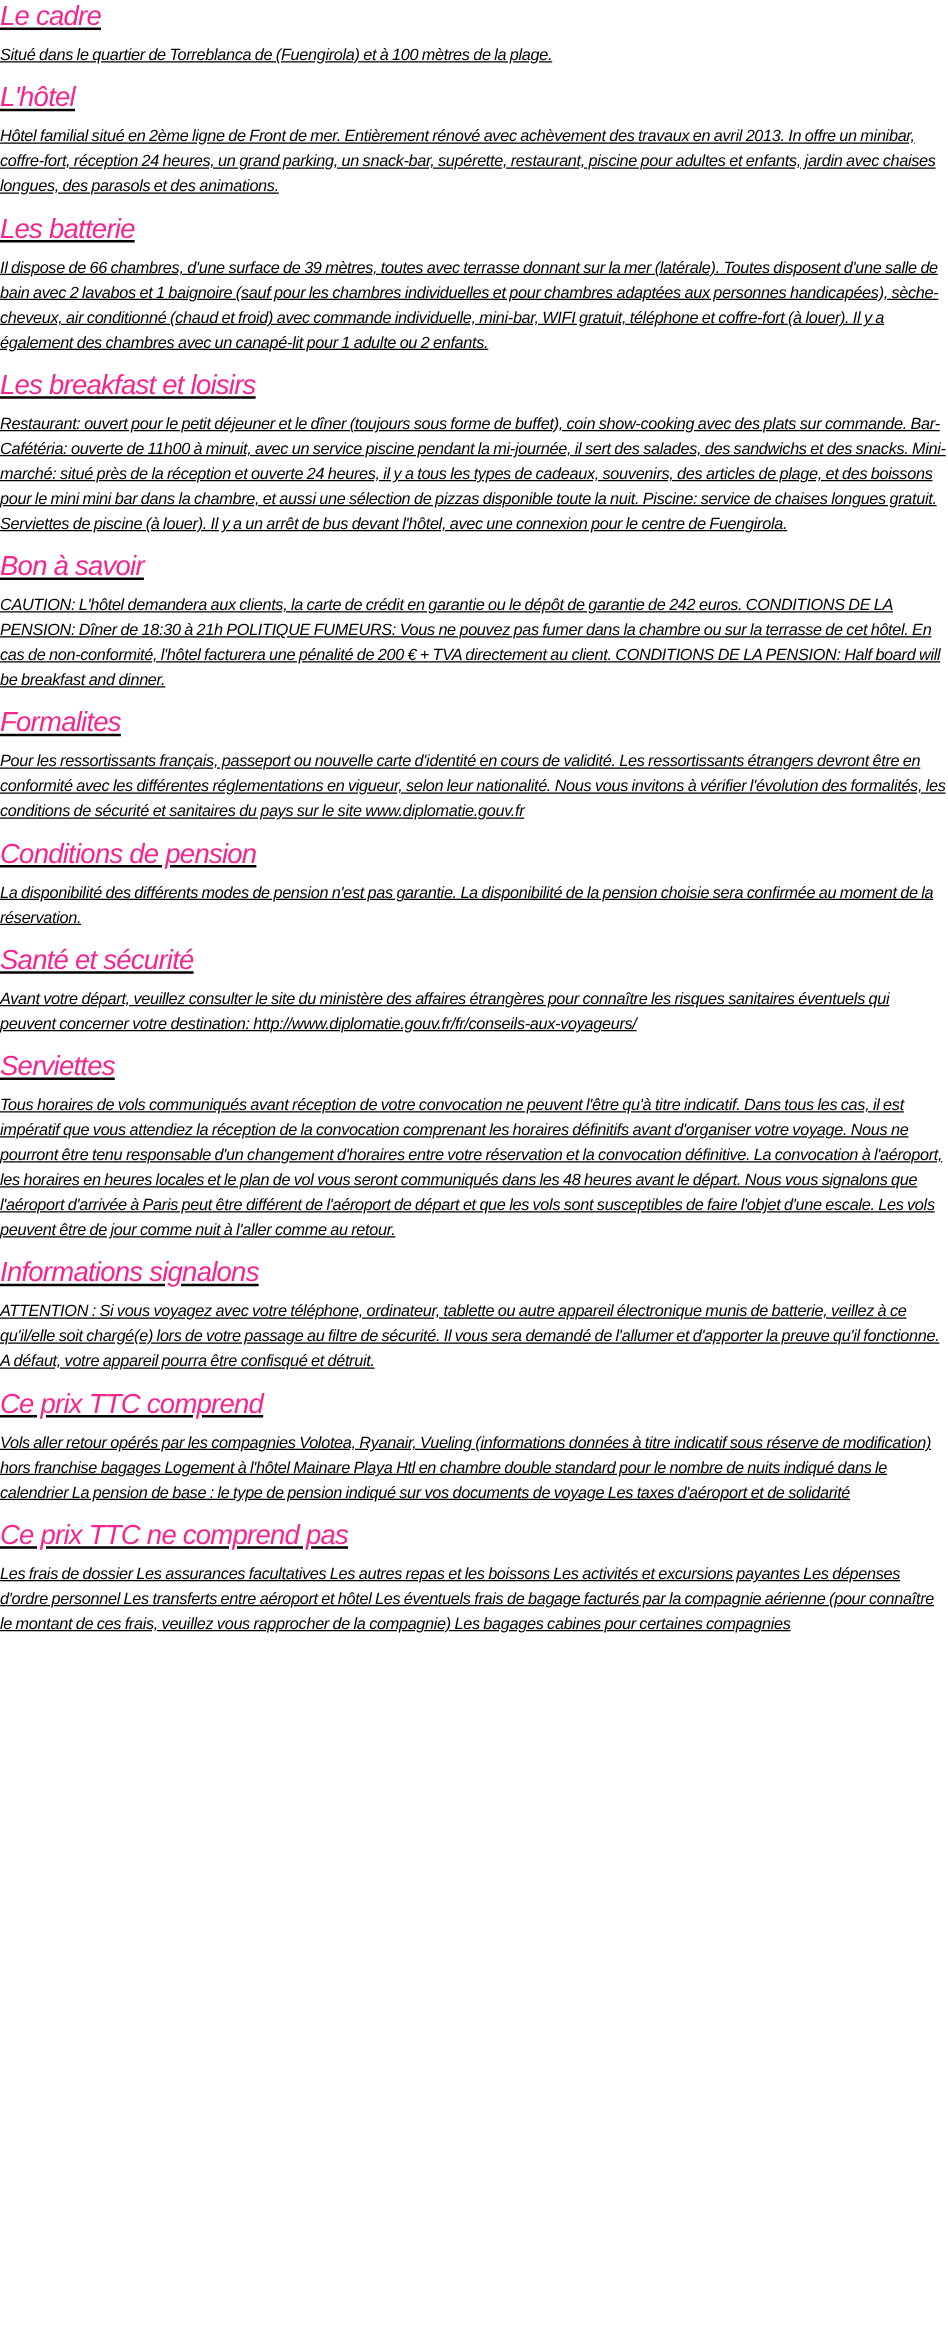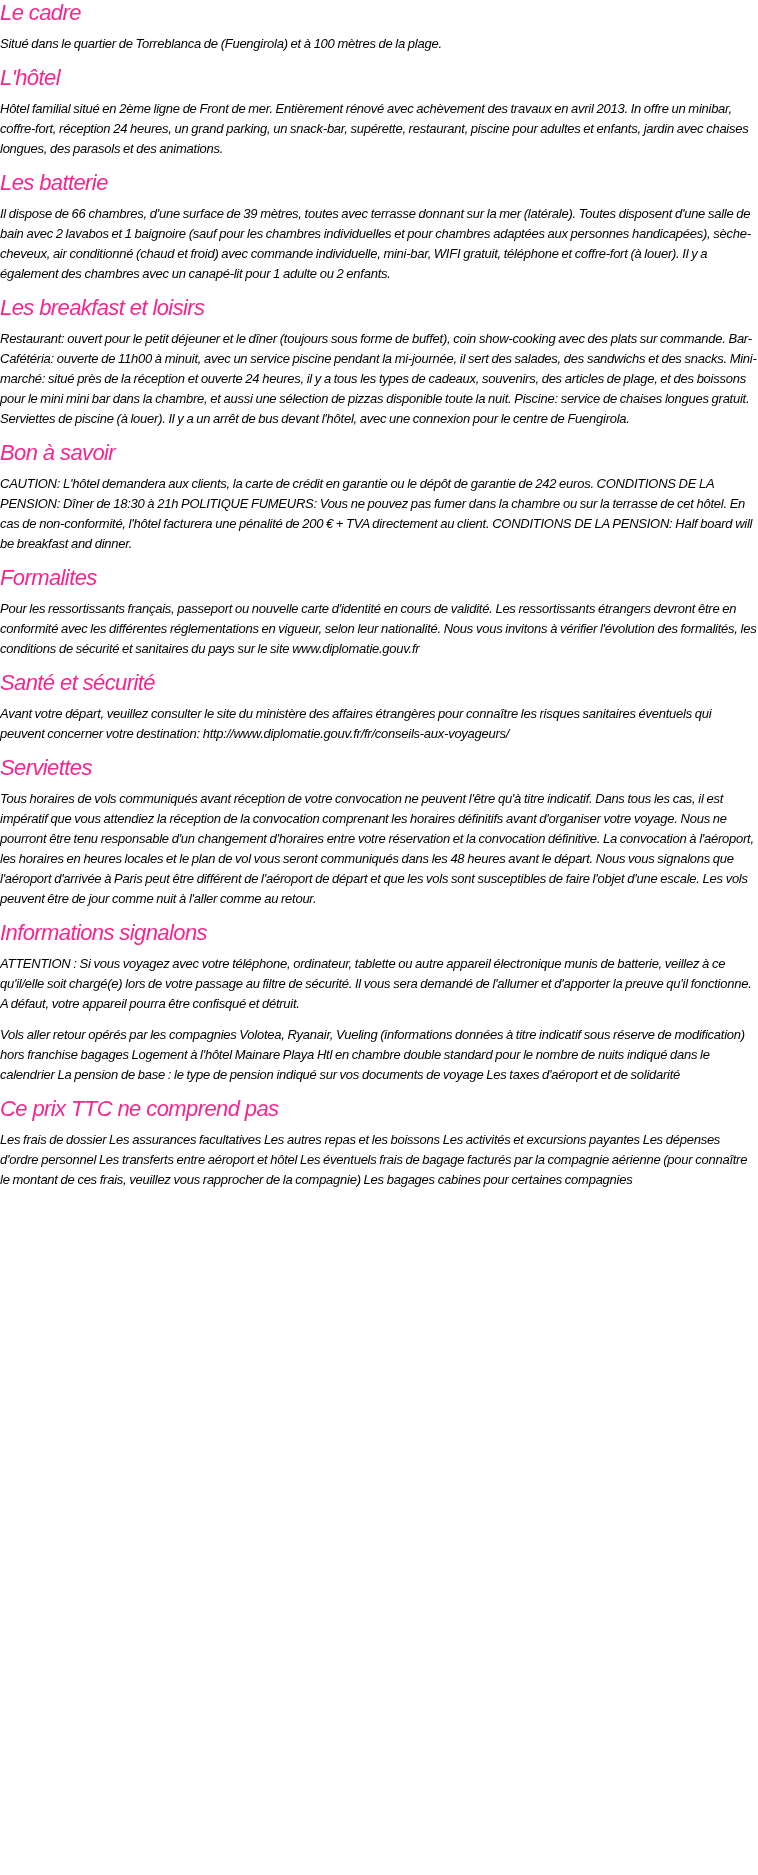--- a/index.html
+++ b/index.html
@@ -10,20 +10,21 @@
   body {
     width: 758px;
     height: 1875px;
     overflow: hidden;
     font-family: "Liberation Sans", "DejaVu Sans", sans-serif;
   }
   .content {
     padding: 0 0 0 0;
     width: 758px;
     box-sizing: border-box;
+    text-decoration: underline;
   }
   .section {
     margin: 0;
   }
   .section-title {
     color: #f7268f;
     font-style: italic;
     font-weight: normal;
     font-size: 22px;
     line-height: 26px;
@@ -73,37 +74,42 @@
   <div class="section">
     <h2 class="section-title">Bon à savoir</h2>
     <p class="section-body">CAUTION: L'hôtel demandera aux clients, la carte de crédit en garantie ou le dépôt de garantie de 242 euros. CONDITIONS DE LA PENSION: Dîner de 18:30 à 21h POLITIQUE FUMEURS: Vous ne pouvez pas fumer dans la chambre ou sur la terrasse de cet hôtel. En cas de non-conformité, l'hôtel facturera une pénalité de 200 € + TVA directement au client. CONDITIONS DE LA PENSION: Half board will be breakfast and dinner.</p>
   </div>
 
   <div class="section">
     <h2 class="section-title">Formalites</h2>
     <p class="section-body">Pour les ressortissants français, passeport ou nouvelle carte d'identité en cours de validité. Les ressortissants étrangers devront être en conformité avec les différentes réglementations en vigueur, selon leur nationalité. Nous vous invitons à vérifier l'évolution des formalités, les conditions de sécurité et sanitaires du pays sur le site www.diplomatie.gouv.fr</p>
   </div>
 
+  <div class="section">
+    <h2 class="section-title">Conditions de pension</h2>
+    <p class="section-body">La disponibilité des différents modes de pension n'est pas garantie. La disponibilité de la pension choisie sera confirmée au moment de la réservation.</p>
+  </div>
 
   <div class="section">
     <h2 class="section-title">Santé et sécurité</h2>
     <p class="section-body">Avant votre départ, veuillez consulter le site du ministère des affaires étrangères pour connaître les risques sanitaires éventuels qui peuvent concerner votre destination: http://www.diplomatie.gouv.fr/fr/conseils-aux-voyageurs/</p>
   </div>
 
   <div class="section">
     <h2 class="section-title">Serviettes</h2>
     <p class="section-body">Tous horaires de vols communiqués avant réception de votre convocation ne peuvent l'être qu'à titre indicatif. Dans tous les cas, il est impératif que vous attendiez la réception de la convocation comprenant les horaires définitifs avant d'organiser votre voyage. Nous ne pourront être tenu responsable d'un changement d'horaires entre votre réservation et la convocation définitive. La convocation à l'aéroport, les horaires en heures locales et le plan de vol vous seront communiqués dans les 48 heures avant le départ. Nous vous signalons que l'aéroport d'arrivée à Paris peut être différent de l'aéroport de départ et que les vols sont susceptibles de faire l'objet d'une escale. Les vols peuvent être de jour comme nuit à l'aller comme au retour.</p>
   </div>
 
   <div class="section">
     <h2 class="section-title">Informations signalons</h2>
     <p class="section-body">ATTENTION : Si vous voyagez avec votre téléphone, ordinateur, tablette ou autre appareil électronique munis de batterie, veillez à ce qu'il/elle soit chargé(e) lors de votre passage au filtre de sécurité. Il vous sera demandé de l'allumer et d'apporter la preuve qu'il fonctionne. A défaut, votre appareil pourra être confisqué et détruit.</p>
   </div>
 
   <div class="section">
+    <h2 class="section-title">Ce prix TTC comprend</h2>
     <p class="section-body">Vols aller retour opérés par les compagnies Volotea, Ryanair, Vueling (informations données à titre indicatif sous réserve de modification) hors franchise bagages Logement à l'hôtel Mainare Playa Htl en chambre double standard pour le nombre de nuits indiqué dans le calendrier La pension de base : le type de pension indiqué sur vos documents de voyage Les taxes d'aéroport et de solidarité</p>
   </div>
 
   <div class="section">
     <h2 class="section-title">Ce prix TTC ne comprend pas</h2>
     <p class="section-body">Les frais de dossier Les assurances facultatives Les autres repas et les boissons Les activités et excursions payantes Les dépenses d'ordre personnel Les transferts entre aéroport et hôtel Les éventuels frais de bagage facturés par la compagnie aérienne (pour connaître le montant de ces frais, veuillez vous rapprocher de la compagnie) Les bagages cabines pour certaines compagnies</p>
   </div>
 
 </div>
 

